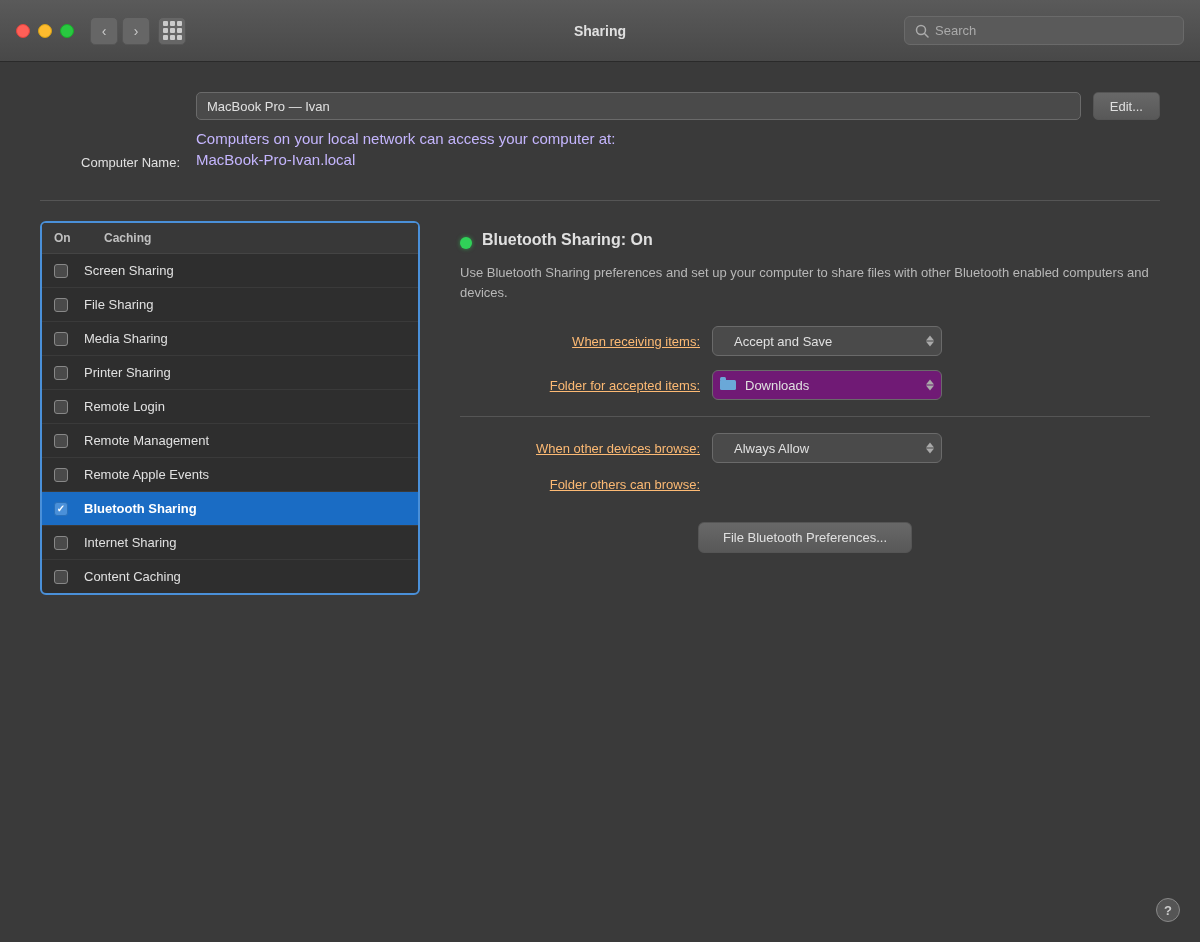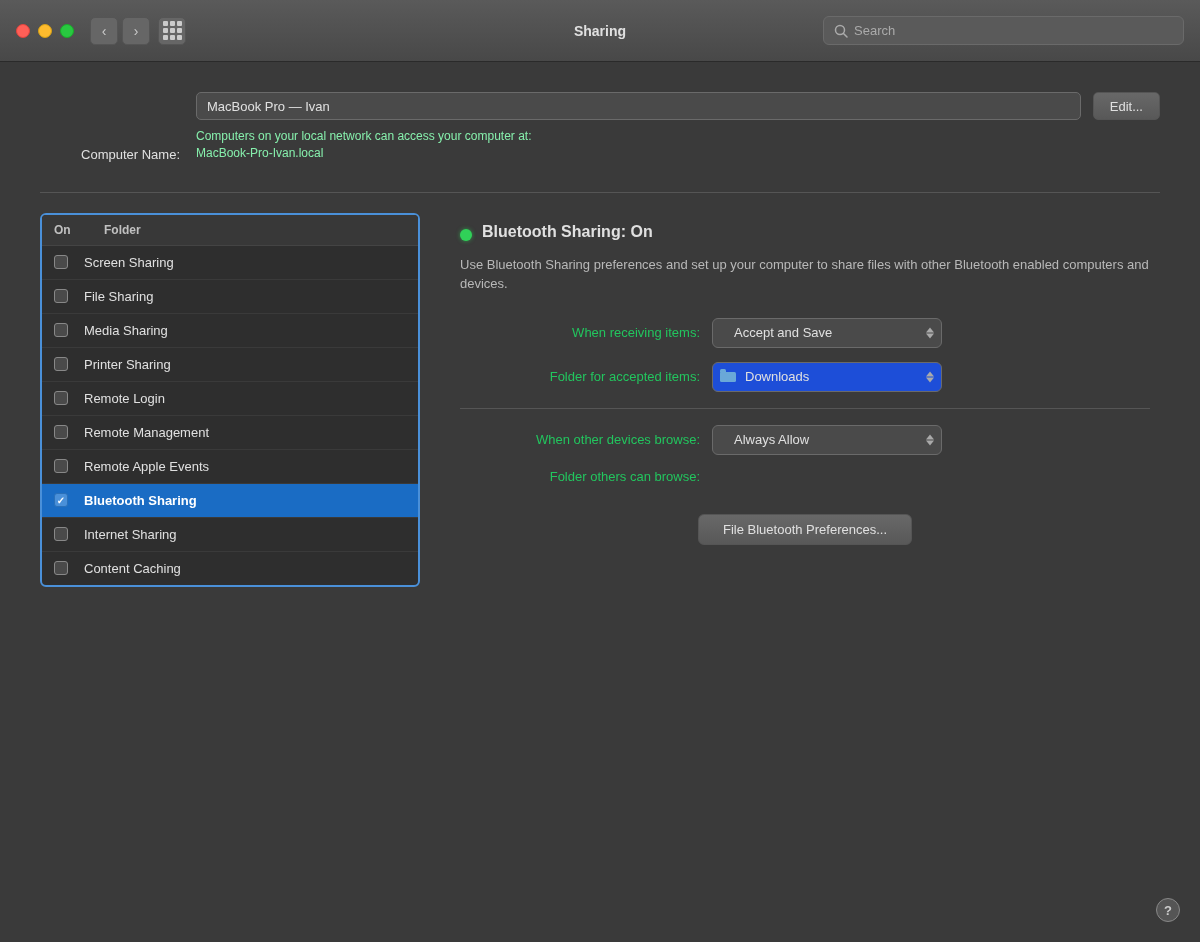--- a/index.html
+++ b/index.html
@@ -95,21 +95,21 @@
     }
 
     .search-bar {
       margin-left: auto;
       display: flex;
       align-items: center;
       background: #5a5a5a;
       border: 1px solid #6a6a6a;
       border-radius: 6px;
       padding: 6px 10px;
-      width: 361px;
+      width: 280px;
       gap: 6px;
     }
 
     .search-bar input {
       background: transparent;
       border: none;
       outline: none;
       color: #e0e0e0;
       font-size: 13px;
       width: 100%;
@@ -174,22 +174,22 @@
       font-size: 13px;
       color: #e0e0e0;
       cursor: pointer;
       white-space: nowrap;
       height: 28px;
       display: flex;
       align-items: center;
     }
 
     .local-address {
-      font-size: 12px;
-      color: #86efac;
+      font-size: 15px;
+      color: #c4b5fd;
       line-height: 1.4;
     }
 
     
     .divider {
       height: 1px;
       background: #555;
       margin: 0 0 20px 0;
     }
 
@@ -326,23 +326,24 @@
     
     .setting-row {
       display: flex;
       align-items: center;
       margin-bottom: 14px;
       gap: 12px;
     }
 
     .setting-label {
       font-size: 13px;
-      color: #22c55e;
+      color: #fdba74;
       text-align: right;
       min-width: 240px;
+      text-decoration: underline;
     }
 
     .select-wrapper {
       position: relative;
       display: flex;
       align-items: center;
     }
 
     .mac-select {
       appearance: none;
@@ -353,21 +354,21 @@
       font-size: 13px;
       color: #e0e0e0;
       cursor: pointer;
       min-width: 230px;
       outline: none;
       height: 30px;
     }
 
     .select-with-icon {
       appearance: none;
-      background: #1d4ed8;
+      background: #701a75;
       border: 1px solid #6a6a6a;
       border-radius: 6px;
       padding: 5px 36px 5px 32px;
       font-size: 13px;
       color: #e0e0e0;
       cursor: pointer;
       min-width: 230px;
       outline: none;
       height: 30px;
     }
@@ -502,21 +503,21 @@
       </div>
     </div>
 
     <div class="divider"></div>
 
     <div class="main-panel">
 
       <div class="service-list">
         <div class="service-list-header">
           <div class="col-on">On</div>
-          <div class="col-service">Folder</div>
+          <div class="col-service">Caching</div>
         </div>
 
         <div class="service-item">
           <div class="service-checkbox"></div>
           <span class="service-name">Screen Sharing</span>
         </div>
 
         <div class="service-item">
           <div class="service-checkbox"></div>
           <span class="service-name">File Sharing</span>

